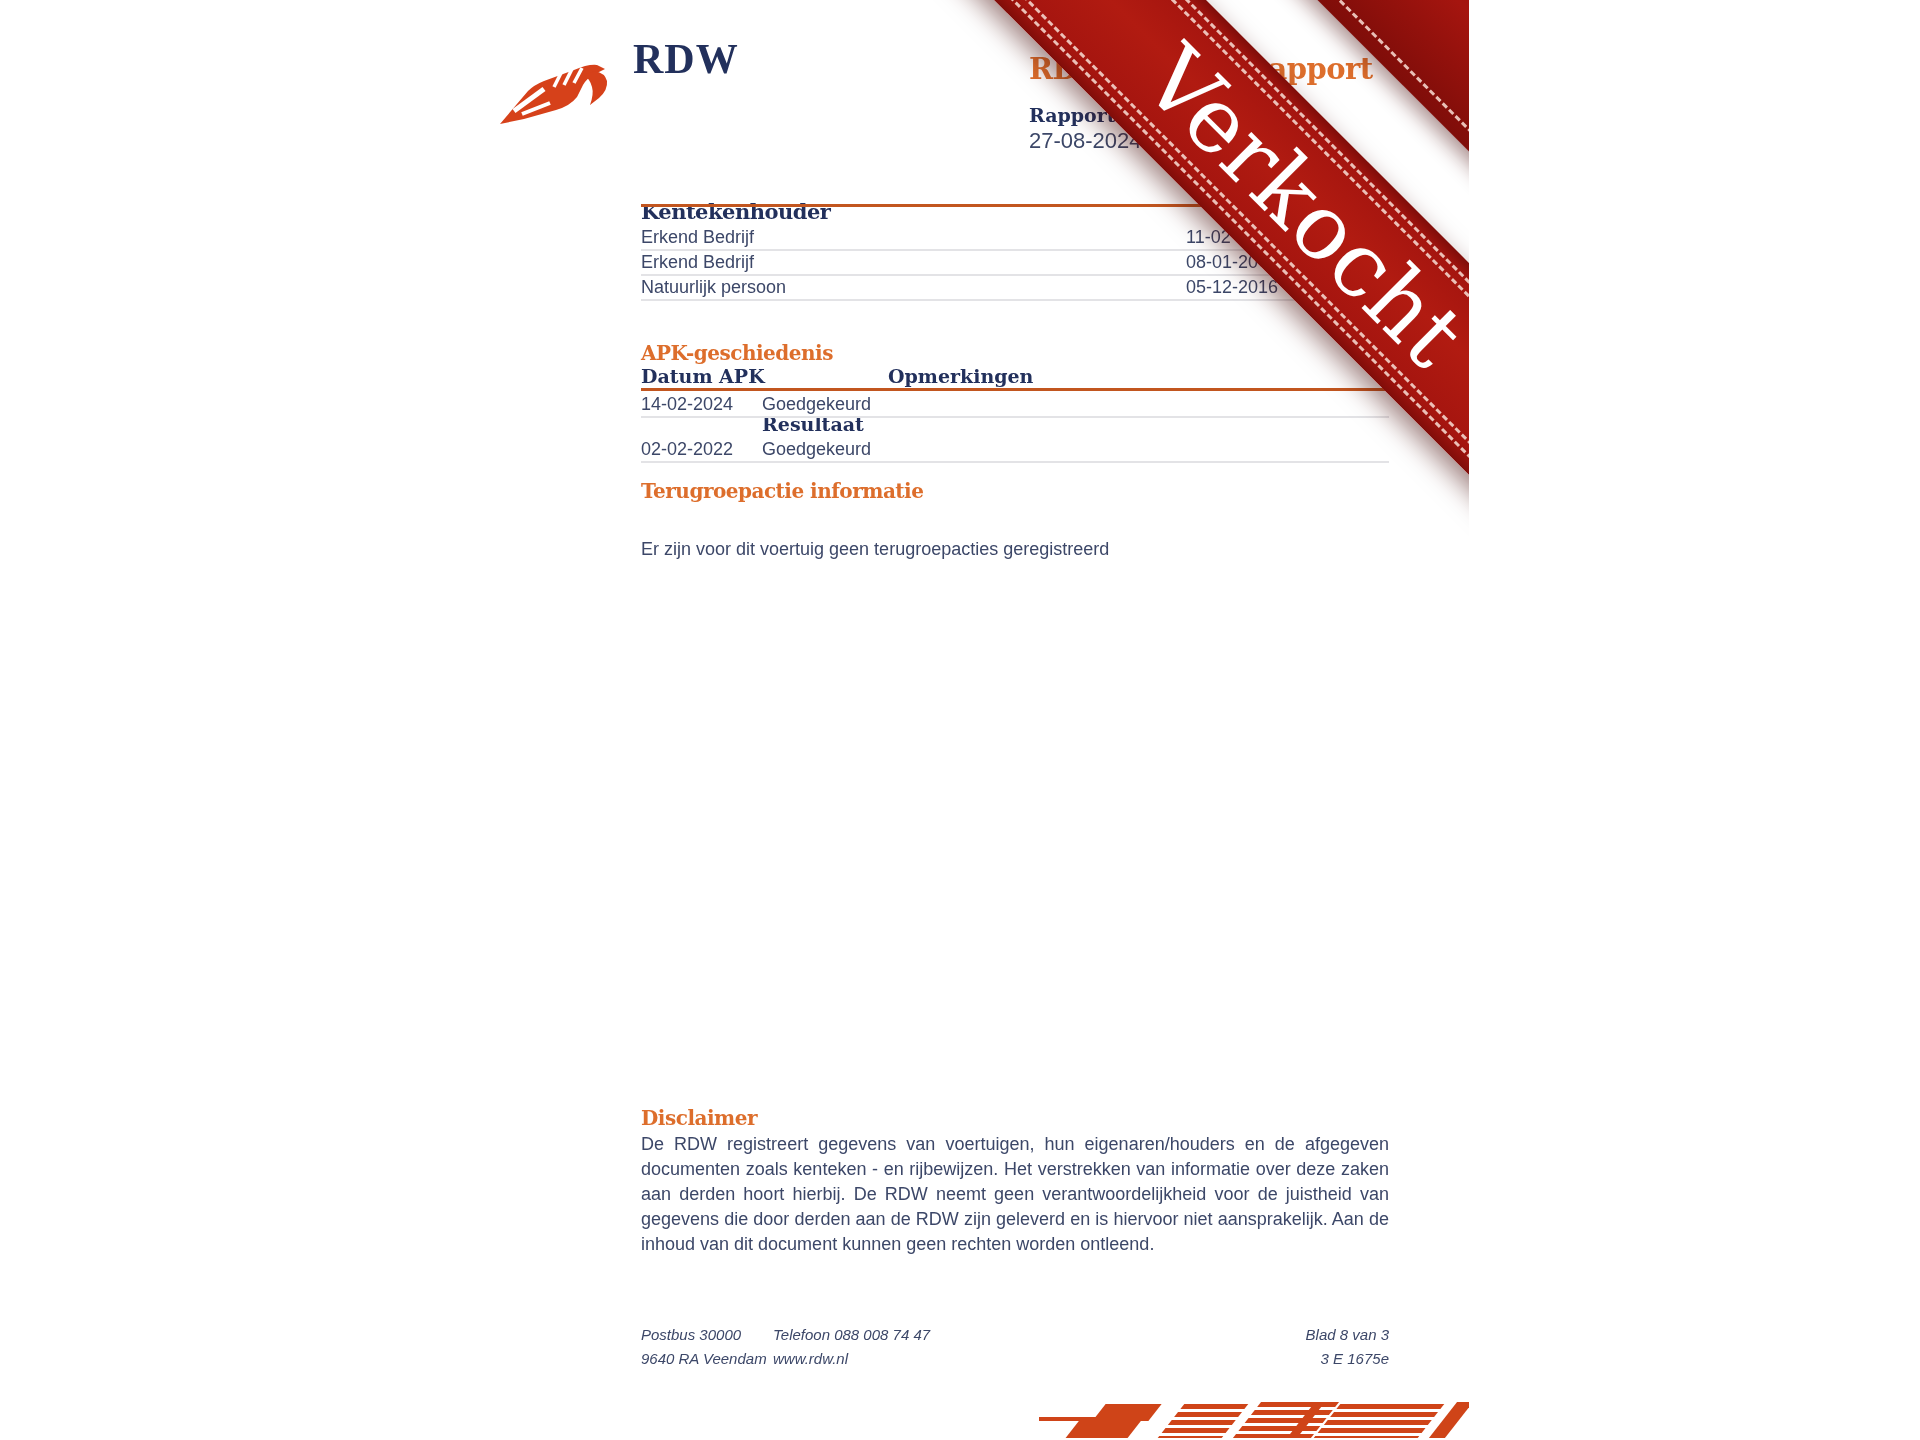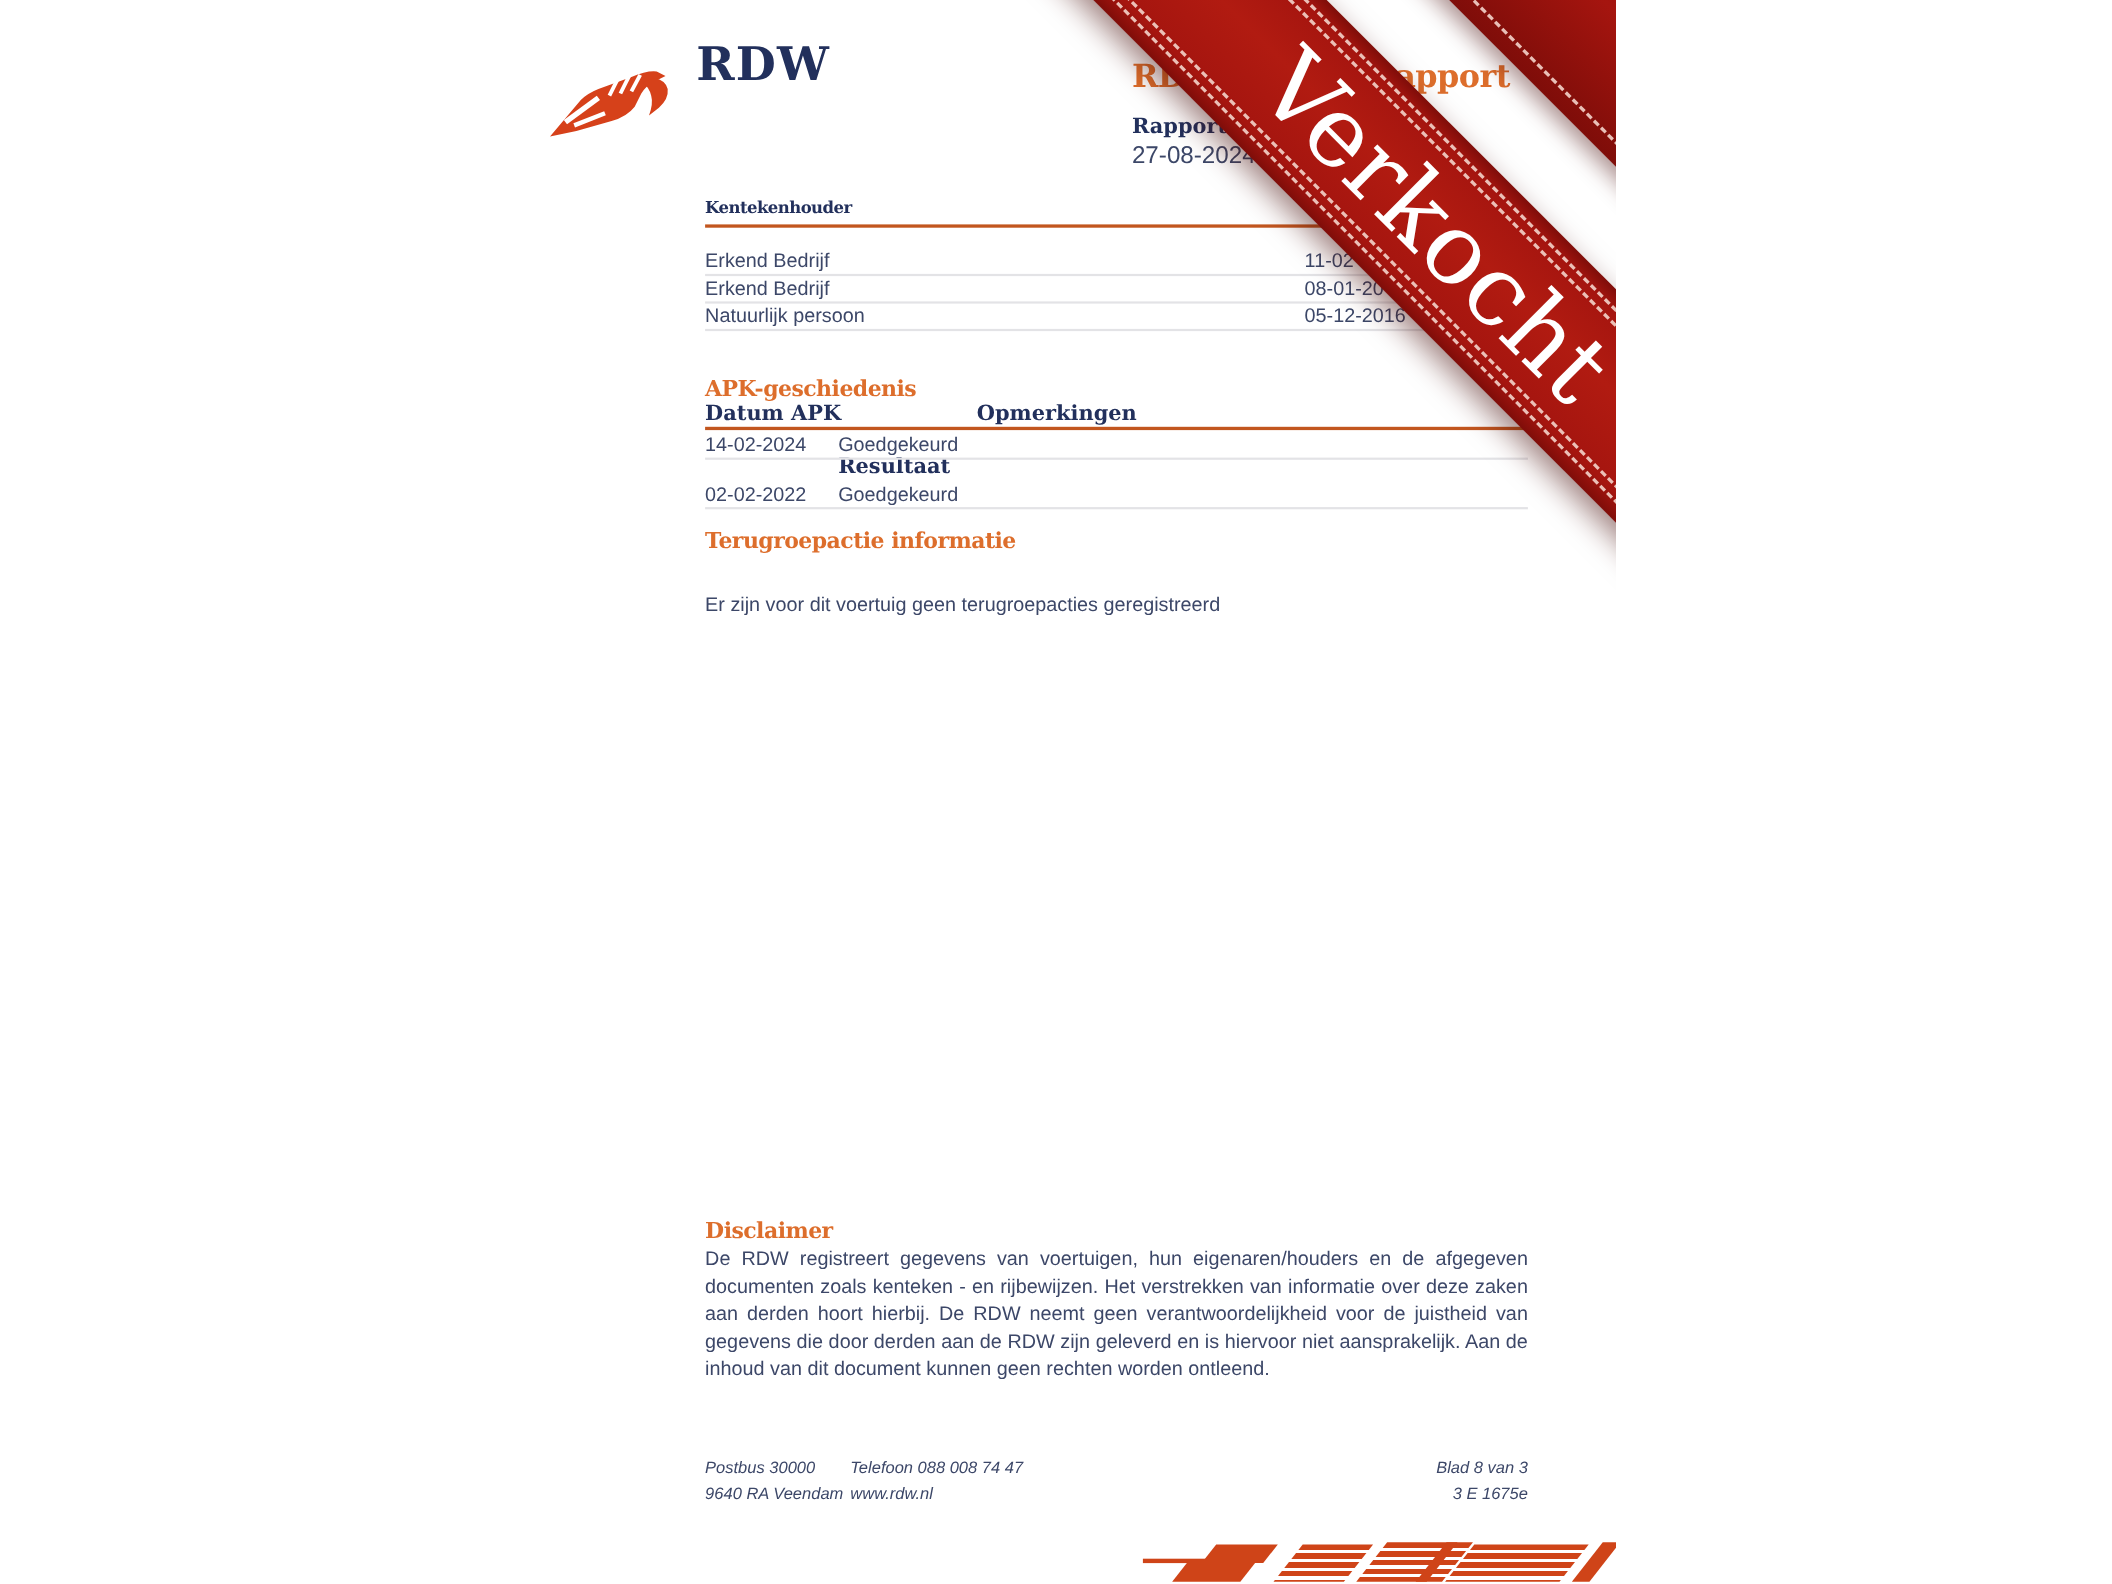--- a/index.html
+++ b/index.html
@@ -3,26 +3,26 @@
 <meta charset="utf-8">
 <style>
   html,body{margin:0;padding:0;background:#fff;}
   .canvas{position:relative;width:1920px;height:1440px;background:#ffffff;overflow:hidden;
           font-family:"Liberation Sans",sans-serif;}
   .page{position:absolute;left:451px;top:0;width:1018px;height:1440px;background:#fff;overflow:hidden;}
 
   
   .serif{font-family:"DejaVu Serif",serif;font-weight:bold;}
   .navy{color:var(--navy-heading);}
-  .brand{position:absolute;left:182px;top:38px;font-size:42px;letter-spacing:1px;line-height:1;}
+  .brand{position:absolute;left:182px;top:38px;font-size:42px;letter-spacing:1px;line-height:1;font-family:Liberation Serif, serif;}
   .doc-title{position:absolute;left:578px;top:52px;font-size:29px;color:var(--orange-heading);letter-spacing:-0.5px;white-space:nowrap;}
   .report-date-label{position:absolute;left:578px;top:104px;font-size:19px;}
   .report-date-value{position:absolute;left:578px;top:128px;font-size:22px;color:var(--text-navy);}
 
-  .section-heading-navy{position:absolute;font-size:15px;letter-spacing:-0.5px;}
+  .section-heading-navy{position:absolute;font-size:21px;letter-spacing:-0.5px;margin-top:19px;}
   .section-heading-orange{position:absolute;font-size:20px;color:var(--orange-heading);letter-spacing:-0.5px;}
   .rule-orange{position:absolute;left:190px;width:748px;height:3px;background:var(--orange-rule);}
   .row-line{position:absolute;left:190px;width:748px;height:23px;border-bottom:2px solid var(--gray-line);
             font-size:18px;color:var(--text-navy);line-height:23px;}
   .row-line .date{position:absolute;left:545px;top:0;}
   .cell{position:absolute;top:0;}
   .th{position:absolute;font-size:19px;}
   .body-text{position:absolute;font-size:18px;color:var(--text-navy);margin-top:35px;}
 
   .disclaimer-para{position:absolute;left:190px;top:1132px;width:748px;font-size:18px;line-height:25px;

